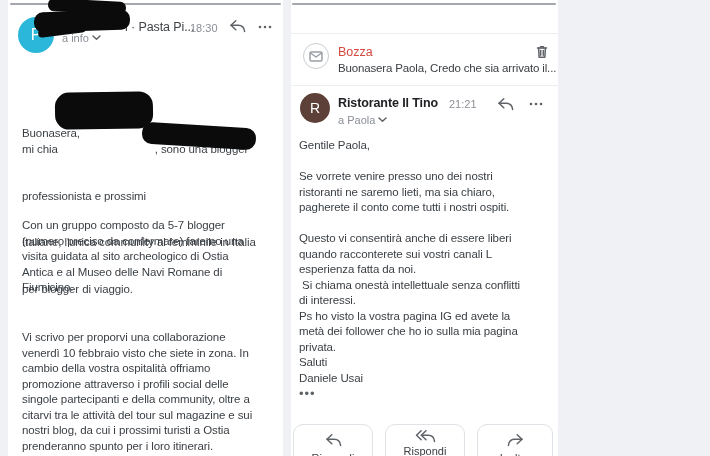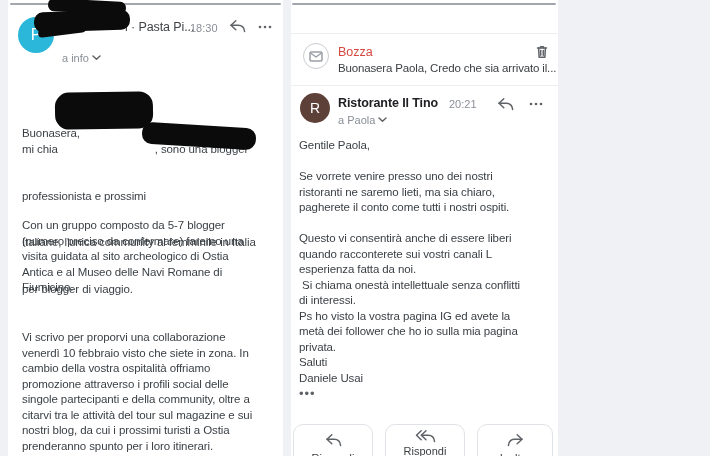--- a/index.html
+++ b/index.html
@@ -69,21 +69,21 @@
     </div>
     <div class="abs iconbtn" style="left:250px; top:25px;">
       <svg width="14" height="4" viewBox="0 0 14 4">
           <g fill="#5f6368">
             <circle cx="2" cy="2" r="1.3"></circle>
             <circle cx="7" cy="2" r="1.3"></circle>
             <circle cx="12" cy="2" r="1.3"></circle>
           </g>
         </svg>
     </div>
-    <div class="abs meta" style="left:54px; top:32px;margin-top:20px;">
+    <div class="abs meta" style="left:54px; top:32px;">
       <span>a info</span>
       <svg class="stroke" width="9" height="6" viewBox="0 0 9 6">
           <path d="M1 1l3.5 3.2L8 1"></path>
         </svg>
     </div>
 
     <div class="redact" style="left:40px; top:0; width:78px; height:13px; border-radius:6px; transform:rotate(3deg);"></div>
     <div class="redact" style="left:26px; top:11px; width:96px; height:20px; border-radius:9px; transform:rotate(-2deg);"></div>
     <div class="redact" style="left:30px; top:27px; width:48px; height:8px; border-radius:5px; transform:rotate(-7deg);"></div>
 
@@ -136,21 +136,21 @@
           <path d="M9.3 6.5v4.8"></path>
       </svg>
     </div>
 
     <div class="divider" style="top:85px;"></div>
 
     <div class="avatar" style="left:9px; top:93px; width:30px; height:30px; font-size:14px; background:#5d4037;">
       <span>R</span>
     </div>
     <div class="abs sender" style="left:47px; top:96px;">Ristorante Il Tino</div>
-    <div class="abs time" style="left:158px; top:98px;">20:21</div>
+    <div class="abs time" style="left:158px; top:98px;">21:21</div>
     <div class="abs iconbtn" style="left:205px; top:97px;">
       <svg class="stroke" width="19" height="15" viewBox="0 0 19 15">
         <path d="M7.8 1.8 3 6.3l4.8 4.5"></path>
           <path d="M3 6.3h7.2c4 0 6 2.3 6.4 6.2"></path>
       </svg>
     </div>
     <div class="abs iconbtn" style="left:238px; top:102px;">
       <svg width="14" height="4" viewBox="0 0 14 4">
           <g fill="#5f6368">
             <circle cx="2" cy="2" r="1.3"></circle>

